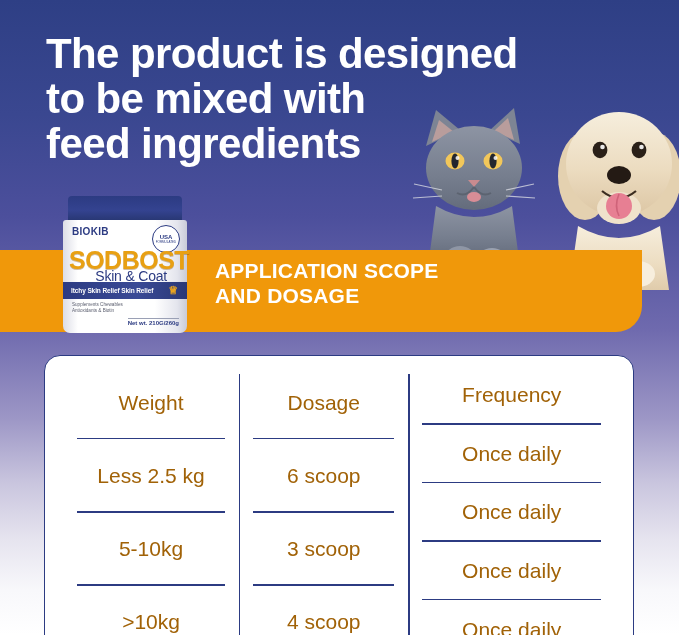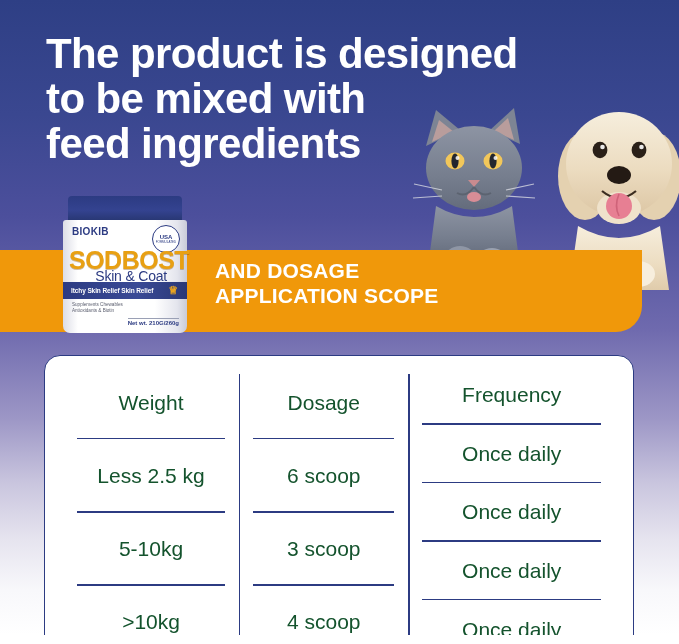--- a/index.html
+++ b/index.html
@@ -245,21 +245,21 @@
     background: #2c3b82;
   }
   .col-w { flex: 1.04; }
   .col-d { flex: 1.00; }
   .col-f { flex: 1.22; }
   .cell {
     flex: 1;
     display: flex;
     align-items: center;
     justify-content: center;
-    color: #14532d;
+    color: #a16207;
     font-size: 21px;
     position: relative;
     padding: 0 10px;
   }
   .cell.head { font-size: 21px; }
   .cell.ruled::after {
     content: "";
     position: absolute;
     left: 14px;
     right: 14px;
@@ -332,22 +332,22 @@
         <path d="M217 136 q-5 12 0 22" stroke="#cf6379" stroke-width="1.6" fill="none"></path>
         <path d="M176 168 q41 24 82 0 l9 64 q-50 16 -100 0 Z" fill="url(#dogFur)"></path>
         <ellipse cx="196" cy="214" rx="17" ry="13" fill="#f4ead8"></ellipse>
         <ellipse cx="236" cy="216" rx="17" ry="13" fill="#f7eedd"></ellipse>
       </g>
     </svg>
   </div>
 
   <div class="banner"></div>
   <div class="banner-title">
+    <span class="bl2">APPLICATION SCOPE</span>
     <span class="bl2">AND DOSAGE</span>
-    <span class="bl2">APPLICATION SCOPE</span>
   </div>
 
   <div class="jar">
     <div class="jar-lid"></div>
     <div class="jar-body">
       <div class="jar-brand">BIOKIB</div>
       <div class="usa-badge">
         <span class="usa-badge-text">USA</span>
         <span class="usa-badge-sub">FORMULATED</span>
       </div>

